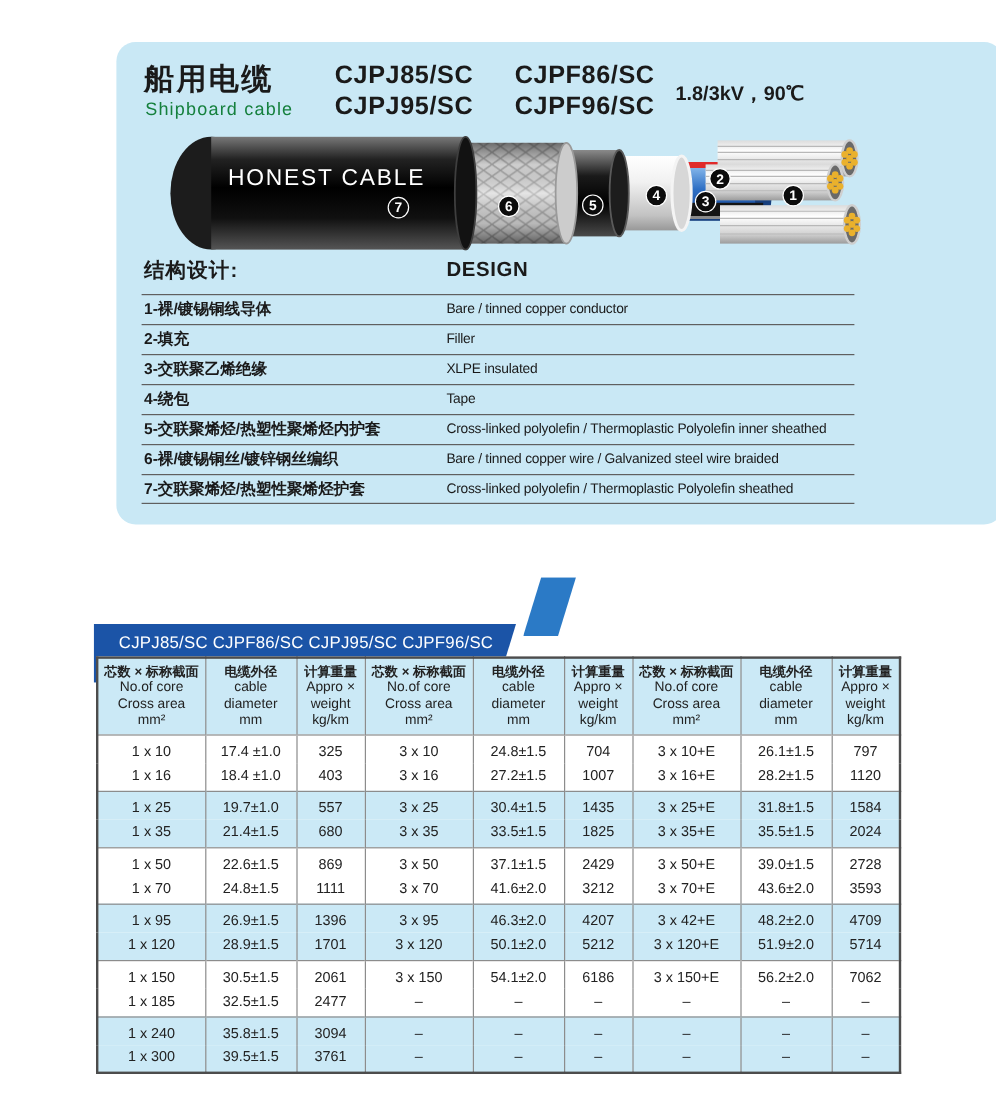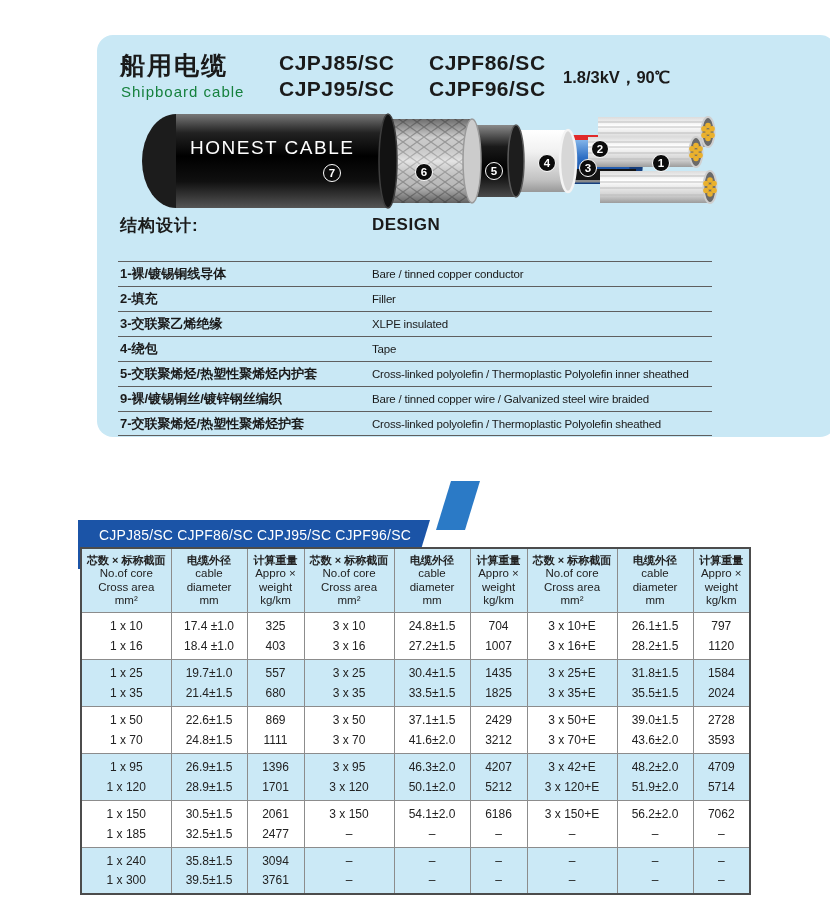--- a/index.html
+++ b/index.html
@@ -13,21 +13,21 @@
   .title-zh { position:absolute; left:23px; top:14px; font-size:25px; font-weight:bold; letter-spacing:2px; }
   .title-en { position:absolute; left:24px; top:48px; font-size:15px; color:#15803d; letter-spacing:1px; }
   .models { position:absolute; left:182px; top:16px; display:grid;
             grid-template-columns:150px auto; row-gap:2px;
             font-size:21px; font-weight:bold; letter-spacing:0.5px; }
   .rating { position:absolute; left:466px; top:32px; font-size:16.5px; font-weight:bold; }
 
   .cable-svg { position:absolute; left:33px; top:72px; width:600px; height:102px; }
 
   .design { position:absolute; left:21px; top:176px; width:594px; }
-  .design-head { display:flex; align-items:center; height:28px; margin-bottom:22px; }
+  .design-head { display:flex; align-items:center; height:28px; margin-bottom:6px; }
   .design-head .dh-zh { width:254px; font-size:17px; font-weight:bold; letter-spacing:1px; padding-left:2px; }
   .design-head .dh-en { font-size:17px; font-weight:bold; letter-spacing:0.5px; }
   .design-row { display:flex; align-items:center; height:25px; border-top:1px solid #5f5f5f; }
   .design-row:last-child { border-bottom:1px solid #5f5f5f; }
   .design-row .dr-zh { width:254px; font-size:13px; font-weight:600; padding-left:2px; white-space:nowrap; }
   .design-row .dr-en { font-size:11.5px; letter-spacing:-0.2px; white-space:nowrap; }
 
   
   .banner-main { position:absolute; left:78px; top:481px; width:352px; height:49px;
                  background:#1b54a7; color:#ffffff;
@@ -247,21 +247,21 @@
           </div>
           <div class="design-row">
             <span class="dr-zh">4-绕包</span>
             <span class="dr-en">Tape</span>
           </div>
           <div class="design-row">
             <span class="dr-zh">5-交联聚烯烃/热塑性聚烯烃内护套</span>
             <span class="dr-en">Cross-linked  polyolefin / Thermoplastic  Polyolefin inner sheathed</span>
           </div>
           <div class="design-row">
-            <span class="dr-zh">9-裸/镀锡铜丝/镀锌钢丝编织</span>
+            <span class="dr-zh">6-裸/镀锡铜丝/镀锌钢丝编织</span>
             <span class="dr-en">Bare / tinned copper wire / Galvanized steel wire braided</span>
           </div>
           <div class="design-row">
             <span class="dr-zh">7-交联聚烯烃/热塑性聚烯烃护套</span>
             <span class="dr-en">Cross-linked polyolefin / Thermoplastic Polyolefin sheathed</span>
           </div>
         </div>
     </div>
   </section>
 

